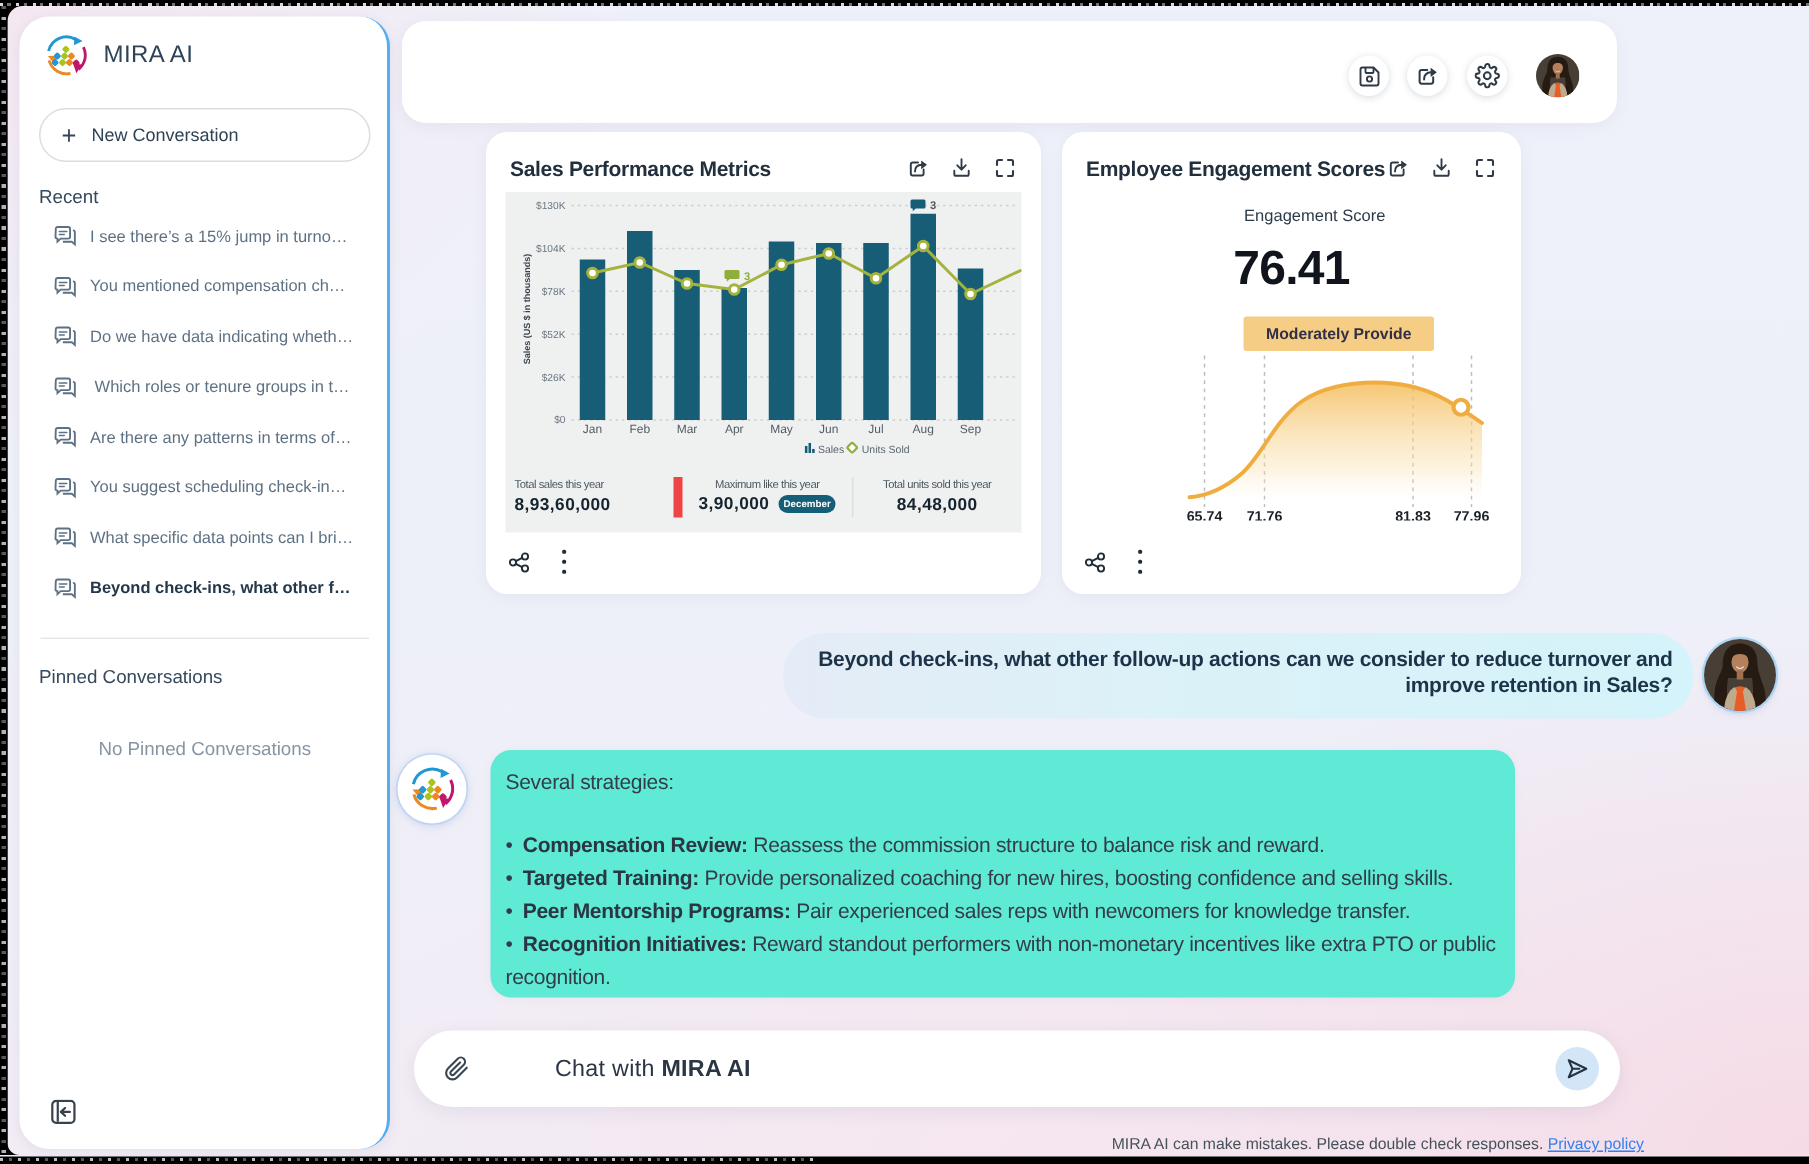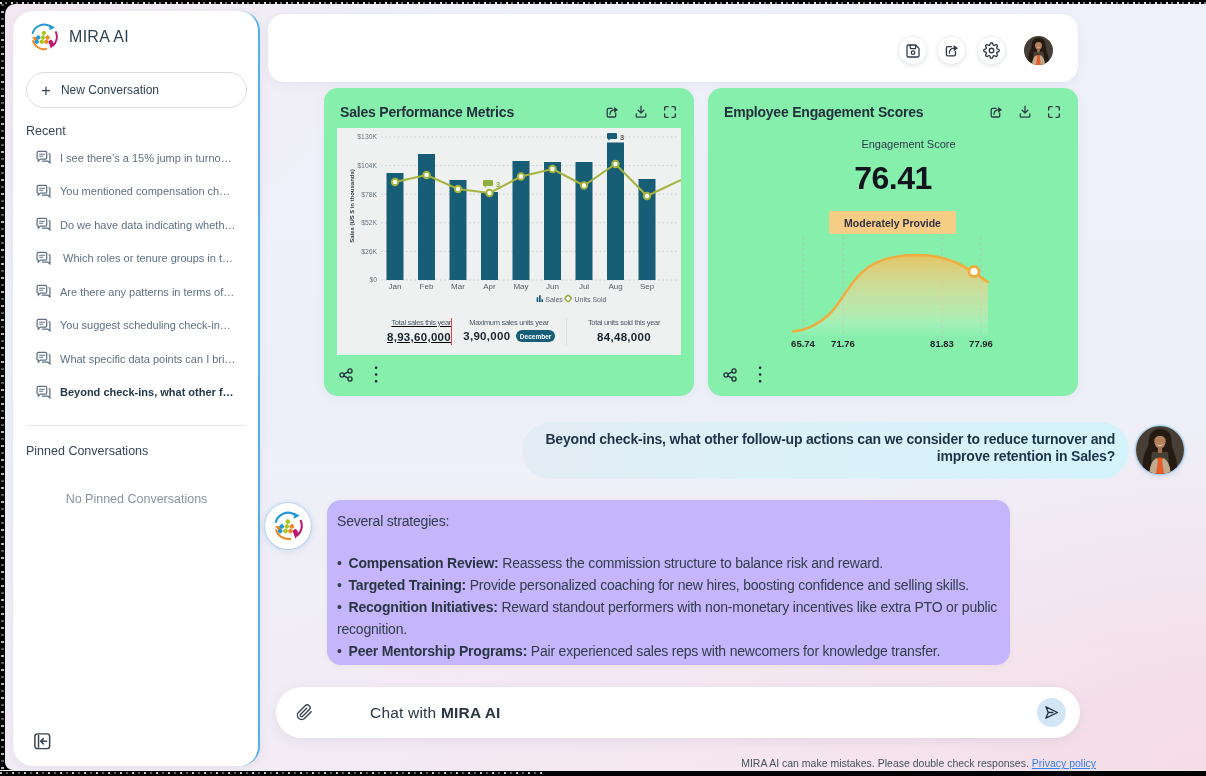--- a/index.html
+++ b/index.html
@@ -37,43 +37,43 @@
 .sdivider { position:absolute; left:14px; top:414px; width:219px; height:1px; background:#e3e7eb; }
 .pinned-lbl { position:absolute; left:13px; top:433px; font-size:12.5px; color:#36495c; }
 .nopinned { position:absolute; left:0; top:481px; width:247px; text-align:center; font-size:12.5px; color:#8795a3; }
 .collapse { position:absolute; left:21px; top:722px; }
 
 .topbar { left:268px; top:14px; width:810px; height:68px; background:#fff; border-radius:16px;
   box-shadow:0 2px 10px rgba(130,130,160,.10); }
 .circbtn { position:absolute; width:27px; height:27px; border-radius:50%; background:#fff;
   box-shadow:0 1px 5px rgba(100,110,130,.25); display:flex; align-items:center; justify-content:center; }
 
-.card { background:#86efac; border-radius:14px; box-shadow:0 2px 10px rgba(130,130,160,.10); }
+.card { background:#ffffff; border-radius:14px; box-shadow:0 2px 10px rgba(130,130,160,.10); }
 .card-title { position:absolute; left:16px; top:16px; font-size:14px; font-weight:bold; color:#22303e; letter-spacing:-0.2px;}
 .cicons { position:absolute; top:16px; display:flex; gap:13px; }
 .cardfoot { position:absolute; left:14px; bottom:13px; display:flex; align-items:center; gap:20px; }
 .salescard { left:324px; top:88px; width:370px; height:308px; }
-.engcard { left:708px; top:88px; width:370px; height:308px; }
+.engcard { left:708px; top:88px; width:306px; height:308px; }
 .chartpanel { position:absolute; left:13px; top:40px; width:344px; height:227px; background:#eff1f1; }
 .stat-label { font-size:7.5px; letter-spacing:-0.3px; color:#4c5861; }
 .stat-val { font-size:11.5px; font-weight:bold; color:#16242f; letter-spacing:.3px; }
 .decpill { background:#155e78; color:#fff; font-size:6.5px; font-weight:bold; padding:2.5px 3.5px; border-radius:6.5px; }
 .eng-sub { position:absolute; top:50px; width:100%; text-align:center; font-size:11px; color:#2c3a49;padding-left:31px; }
 .eng-score { position:absolute; top:72px; width:100%; text-align:center; font-size:32px; font-weight:bold; color:#10151d; letter-spacing:-0.5px; }
 .eng-badge { position:absolute; left:121px; top:123px; width:127px; height:23px; background:#f5cd85;
   display:flex; align-items:center; justify-content:center; font-size:10.5px; font-weight:bold; color:#322e47; border-radius:2px; }
 
 .usermsg { left:522px; top:422px; width:607px; height:57px; background:linear-gradient(90deg,#e4ecf6 0%,#dcf1f8 40%,#d4f3fa 100%); border-radius:28px;
   padding:9px 14px 0 14px; font-size:14px; font-weight:bold; color:#1d3349; text-align:right; line-height:16.5px; letter-spacing:-0.2px; }
 .uavatar { left:1136px; top:426px; width:48px; height:48px; border-radius:50%; overflow:hidden;
   box-shadow:0 0 0 1.5px rgba(150,205,245,.7), 0 2px 5px rgba(130,170,215,.4); }
 .aiavatar { left:265px; top:503px; width:46px; height:46px; border-radius:50%; background:#fff;
   box-shadow:0 0 0 1px rgba(165,200,240,.55), 0 1px 6px rgba(140,175,225,.5);
   display:flex; align-items:center; justify-content:center; }
-.aimsg { left:327px; top:500px; width:683px; height:165px; background:#c4b5fd; border-radius:14px;
+.aimsg { left:327px; top:500px; width:683px; height:165px; background:#5eead4; border-radius:14px;
   padding:9.5px 11px 0 10px; font-size:14px; letter-spacing:-0.2px; color:#323d49; box-shadow:0 1px 6px rgba(130,130,160,.07); }
 .aimsg { line-height:22px; }
 .aimsg ul { list-style:none; margin-top:20px; }
 .aimsg li { line-height:22px; }
 .aimsg li:before { content:"• "; color:#323d49; }
 .aimsg b { color:#2a3642; }
 
 .inputbar { left:276px; top:687px; width:804px; height:51px; background:#fff; border-radius:25.5px;
   box-shadow:0 3px 12px rgba(130,130,160,.14); display:flex; align-items:center;gap:44px; }
 .inputbar .hint { margin-left:13px; font-size:15.5px; letter-spacing:0.2px; color:#2b3644; }
@@ -300,26 +300,26 @@
         <g>
           <rect x="199.6" y="169.3" width="1.7" height="4.7" fill="#175d76"></rect>
           <rect x="202" y="167.3" width="1.7" height="6.7" fill="#175d76"></rect>
           <rect x="204.4" y="171.3" width="1.7" height="2.7" fill="#175d76"></rect>
           <text x="208.3" y="173.8" font-size="7" fill="#5c666f">Sales</text>
           <rect x="228.6" y="167.9" width="5" height="5" rx="1.1" fill="#fff" stroke="#8fae3c" stroke-width="1.5" transform="rotate(45 231.1 170.4)"></rect>
           <text x="237.5" y="173.8" font-size="7" fill="#5c666f">Units Sold</text>
         </g>
       </svg>
     <div style="position:absolute; left:0; top:188px; width:344px; height:39px; display:flex;">
-      <div style="flex:1; text-align:right; border-right:1px solid #ef4444; margin:2px 0 10px 0; text-indent:6px;text-decoration:underline;">
+      <div style="flex:1; text-align:left; border-right:6px solid #ef4444; margin:2px 0 10px 0; text-indent:6px;">
         <div class="stat-label">Total sales this year</div>
         <div class="stat-val" style="margin-top:4px;">8,93,60,000</div>
       </div>
       <div style="flex:1; text-align:center; border-right:1px solid #dcdfe0; margin:2px 0 10px 0;">
-        <div class="stat-label">Maximum sales units year</div>
+        <div class="stat-label">Maximum like this year</div>
         <div style="margin-top:3px; display:flex; align-items:center; justify-content:center; gap:6px;">
           <span class="stat-val">3,90,000</span>
             <span class="decpill">December</span>
         </div>
       </div>
       <div style="flex:1; text-align:center; margin:2px 0 10px 0;">
         <div class="stat-label">Total units sold this year</div>
         <div class="stat-val" style="margin-top:4px;">84,48,000</div>
       </div>
     </div>
@@ -427,22 +427,22 @@
       <rect x="9.75" y="16.75" width="3.9" height="3.9" rx="1.05" fill="#a9c51d" transform="rotate(45 11.7 18.7)"></rect>
       <rect x="14.350000000000001" y="16.75" width="3.9" height="3.9" rx="1.05" fill="#ee8722" transform="rotate(45 16.3 18.7)"></rect>
       <rect x="18.85" y="17.05" width="3.9" height="3.9" rx="1.05" fill="#c0176b" transform="rotate(45 20.8 19)"></rect>
     </svg>
   </div>
 <div class="abs aimsg">
   <div>Several strategies:</div>
   <ul>
     <li><b>Compensation Review:</b> Reassess the commission structure to balance risk and reward.</li>
     <li><b>Targeted Training:</b> Provide personalized coaching for new hires, boosting confidence and selling skills.</li>
+    <li><b>Peer Mentorship Programs:</b> Pair experienced sales reps with newcomers for knowledge transfer.</li>
     <li><b>Recognition Initiatives:</b> Reward standout performers with non-monetary incentives like extra PTO or public recognition.</li>
-    <li><b>Peer Mentorship Programs:</b> Pair experienced sales reps with newcomers for knowledge transfer.</li>
   </ul>
 </div>
 
 <div class="abs inputbar">
   <svg style="margin-left:20px;" width="17" height="17" viewBox="0 0 24 24" fill="none" stroke="#3a4652" stroke-width="2" stroke-linecap="round" stroke-linejoin="round">
     <path d="M21.44 11.05l-9.19 9.19a6 6 0 0 1-8.49-8.49l9.19-9.19a4 4 0 0 1 5.66 5.66l-9.2 9.19a2 2 0 0 1-2.83-2.83l8.49-8.48"></path>
   </svg>
   <span class="hint">Chat with <b>MIRA AI</b></span>
   <div class="sendbtn">
     <svg width="17" height="17" viewBox="0 0 24 24" fill="none" stroke="#253244" stroke-width="1.9" stroke-linejoin="round">

